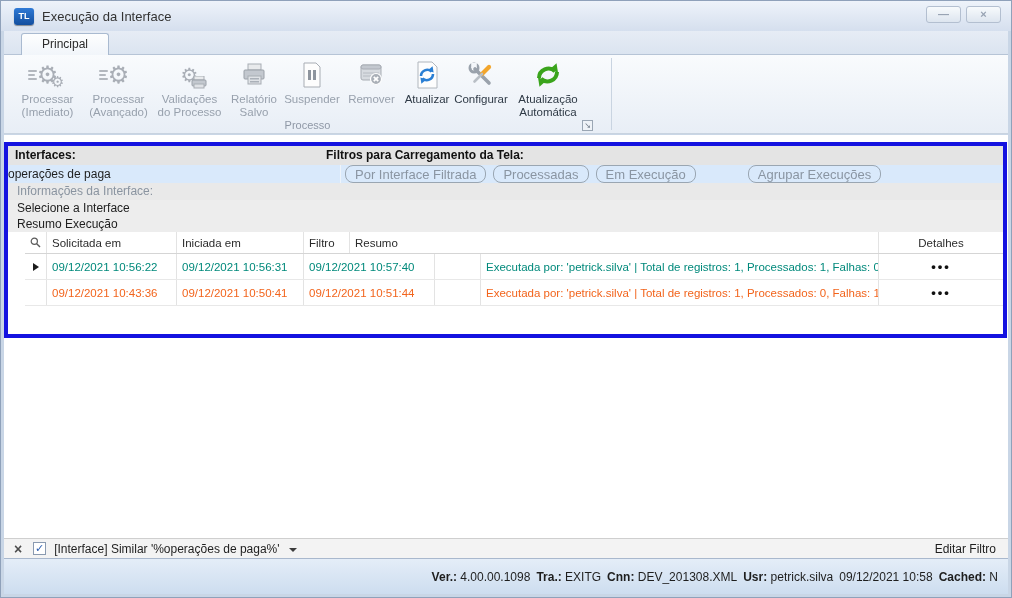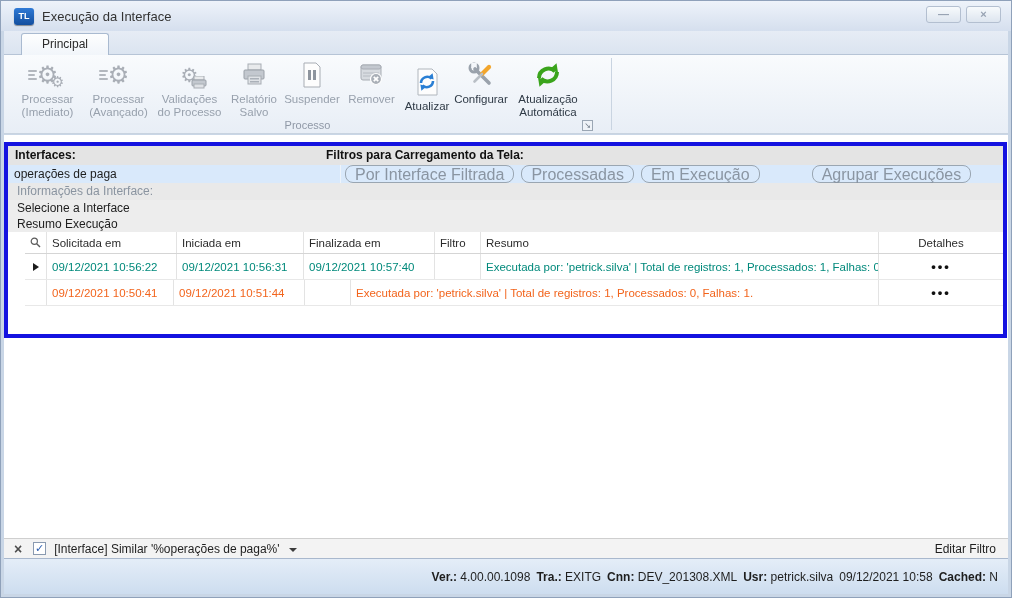--- a/index.html
+++ b/index.html
@@ -32,21 +32,21 @@
   
   .ribbon { position:absolute; top:53px; left:3px; right:3px; height:80px;
             background:linear-gradient(#f9fbfd,#e8eef6); border-top:1px solid #b6c4d6;
             border-bottom:1px solid #c8d3e0; }
   .ribbon-buttons { position:absolute; top:2px; left:8px; height:62px; display:flex; }
   .rbtn { display:flex; flex-direction:column; align-items:center; padding-top:2px; height:62px; }
   .rbtn .icon-box { height:32px; width:40px; display:flex; align-items:center; justify-content:center; position:relative; }
   .rbtn .lbl { font-size:11.5px; line-height:12.5px; text-align:center; white-space:pre-line; margin-top:2px; }
   .rbtn.disabled .lbl { color:#98a1ad; }
   .rbtn.enabled .lbl { color:#2f3a46; }
-  .w72{width:71px;} .w58{width:58px;} .w60{width:61px;} .w52{width:50px;justify-content:center;} .w76{width:76px;}
+  .w72{width:71px;} .w58{width:58px;} .w60{width:61px;} .w52{width:50px;} .w76{width:76px;}
   .gear-glyph { font-size:24px; color:#a9aeb6; line-height:24px; }
   .gear-small { font-size:15px; color:#a9aeb6; position:absolute; right:3px; bottom:0; }
   .speedlines { position:absolute; left:0; top:9px; }
   .speedlines i { display:block; height:2px; background:#b2b7be; margin:2px 0; border-radius:1px; }
   .sl1{width:9px;} .sl2{width:7px;} .sl3{width:9px;}
   .group-footer { position:absolute; left:0; top:64px; width:607px; height:15px; }
   .group-label { position:absolute; left:0; width:100%; text-align:center; font-size:11px; color:#8f98a6; }
   .dlg-launcher { position:absolute; right:18px; top:1px; width:11px; height:11px;
                   border:1px solid #9aa6b4; background:#eef2f7; color:#6b7684; font-size:8px;
                   line-height:9px; text-align:center; }
@@ -54,24 +54,24 @@
 
   
   .client { position:absolute; top:134px; left:3px; right:3px; bottom:3px; background:#ffffff; }
 
   
   .panel { position:absolute; top:7px; left:0; right:1px; height:196px;
            border:4px solid #1412e0; background:#fff; overflow:hidden; }
   .row-labels { height:19px; background:#e4e4e4; position:relative; }
   .lbl-bold { font-weight:bold; font-size:12px; color:#111; position:absolute; top:2px; }
   .row-input { height:18px; background:#d9e9fb; display:flex; align-items:center; }
-  .iface-input { width:333px; height:18px; line-height:18px; padding-left:6px; color:#1e1e1e;
+  .iface-input { width:333px; height:18px; line-height:18px; color:#1e1e1e;
                  border-right:1px solid #eef4fb; }
   .pill-btn { border:1px solid #9aa6b2; border-radius:8px; color:#8a95a2; background:transparent;
-              font-size:16px; height:18px; line-height:13px; padding:0 9px; }
+              font-size:13px; height:18px; line-height:13px; padding:0 9px; }
   .row-info { height:17px; background:#e9e9e9; color:#8a94a0; padding-left:9px; line-height:17px; }
   .row-plain { height:16px; background:#ededed; color:#1e1e1e; padding-left:9px; line-height:16px; }
   .row-group { height:23px; background:#f0f1ef; display:flex; align-items:center; }
   .expander { width:0; height:0; border-bottom:7px solid #4a4a4a; border-left:7px solid transparent;
               margin-left:9px; }
   .monitor-ic { margin-left:14px; }
   .group-title { margin-left:11px; color:#009180; font-size:12px; }
 
   
   .grid { margin-left:17px; background:#fff; }
@@ -281,21 +281,20 @@
       <div class="grid">
         <div class="g-head">
           <div class="gc c-ind">
             <svg width="11" height="11" viewBox="0 0 11 11">
               <circle cx="4.3" cy="4.3" r="3.1" fill="none" stroke="#5a5a5a" stroke-width="1.2"></circle>
               <line x1="6.7" y1="6.7" x2="10" y2="10" stroke="#5a5a5a" stroke-width="1.4"></line>
             </svg>
           </div>
           <div class="gc c-sol">Solicitada em</div>
           <div class="gc c-ini">Iniciada em</div>
-          <div class="gc c-fin">Finalizada em</div>
           <div class="gc c-fil">Filtro</div>
           <div class="gc c-res">Resumo</div>
           <div class="gc c-det">Detalhes</div>
         </div>
 
         <div class="g-row row-success">
           <div class="gc c-ind">
             <span class="row-arrow"></span>
           </div>
           <div class="gc c-sol">09/12/2021 10:56:22</div>
@@ -303,20 +302,21 @@
           <div class="gc c-fin">09/12/2021 10:57:40</div>
           <div class="gc c-fil"></div>
           <div class="gc c-res">Executada por: 'petrick.silva' | Total de registros: 1, Processados: 1, Falhas: 0.</div>
           <div class="gc c-det">
             <span class="dots-btn">•••</span>
           </div>
         </div>
 
         <div class="g-row row-error">
           <div class="gc c-ind"></div>
+          <div class="gc c-sol">09/12/2021 10:43:36</div>
           <div class="gc c-ini">09/12/2021 10:50:41</div>
           <div class="gc c-fin">09/12/2021 10:51:44</div>
           <div class="gc c-fil"></div>
           <div class="gc c-res">Executada por: 'petrick.silva' | Total de registros: 1, Processados: 0, Falhas: 1.</div>
           <div class="gc c-det">
             <span class="dots-btn">•••</span>
           </div>
         </div>
       </div>
     </div>

